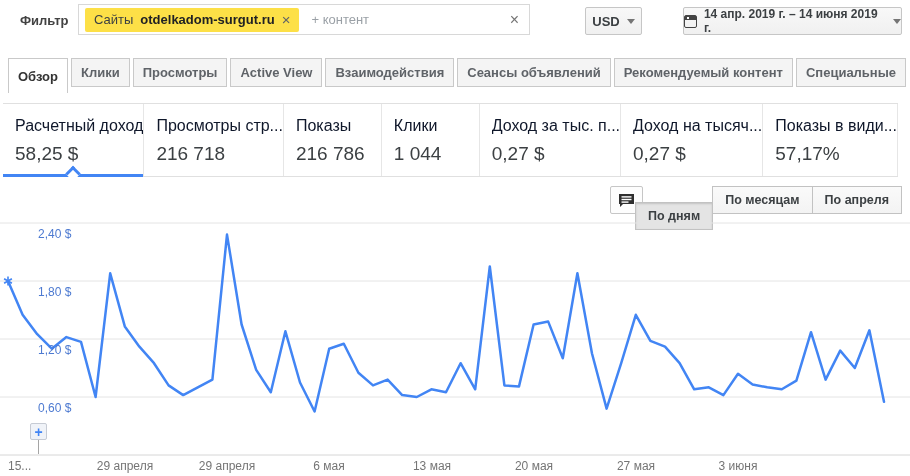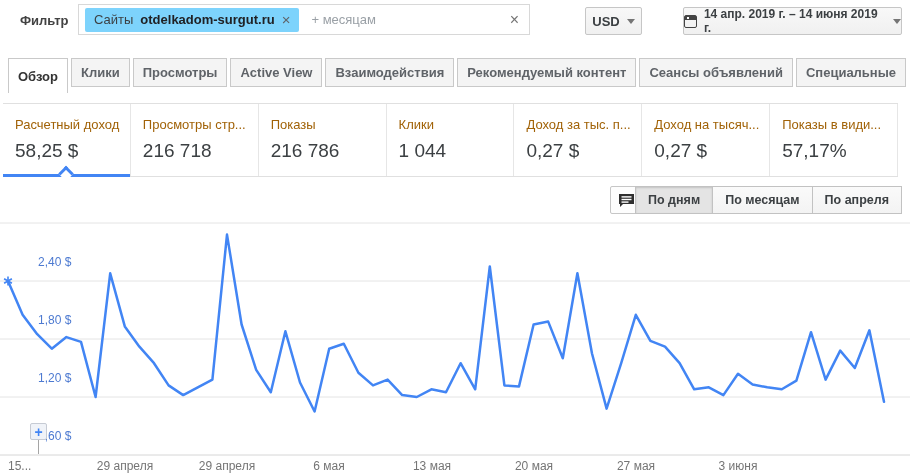--- a/index.html
+++ b/index.html
@@ -4,21 +4,21 @@
 <style>
   * { margin:0; padding:0; box-sizing:border-box; }
   html,body { background:#fff; }
   body { font-family:"Liberation Sans","DejaVu Sans",sans-serif; color:#3c4043; }
   #app { position:relative; width:910px; height:476px; background:#fff; overflow:hidden; }
 
   
   .filter-label { position:absolute; left:20px; top:13px; font-size:13px; font-weight:700; color:#424242; }
   .filter-input { position:absolute; left:78px; top:4px; width:452px; height:31px; background:#fff;
                   border:1px solid #d8d8d8; display:flex; align-items:center; padding:0 10px 0 6px; }
-  .chip { display:flex; align-items:center; gap:7px; background:#7dd3fc; border-radius:2px;
+  .chip { display:flex; align-items:center; gap:7px; background:#fde047; border-radius:2px;
           height:24px; padding:0 9px; font-size:13px; white-space:nowrap; }
   .chip .chip-prefix { color:#3c4043; }
   .chip .chip-value { color:#202124; font-weight:700; }
   .chip .chip-x { color:#5f6368; font-size:15px; line-height:1; cursor:pointer; }
   .add-placeholder { margin-left:12px; color:#9aa0a6; font-size:13px; }
   .clear-x { margin-left:auto; color:#757575; font-size:16px; line-height:1; cursor:pointer; }
 
   .gbtn { position:absolute; top:7px; height:28px; display:flex; align-items:center; justify-content:center;
           gap:7px; background:linear-gradient(#f8f8f8,#f0f0f0); border:1px solid #c6c6c6; border-radius:2px;
           font-size:13px; font-weight:700; color:#3c4043; cursor:pointer; }
@@ -33,58 +33,58 @@
   
   .tabs { position:absolute; left:8px; top:58px; right:0; display:flex; gap:3px; align-items:flex-start; height:36px; }
   .tab { height:29px; padding:0 9px; display:flex; align-items:center; gap:9px; background:#f4f4f4;
          border:1px solid #c9c9c9; font-size:13px; font-weight:700; color:#5f6368; white-space:nowrap; cursor:pointer; }
   .tab.active { height:35px; background:#fff; border-bottom:none; color:#333; }
 
   
   .metrics { position:absolute; left:3px; top:103px; width:895px; height:74px; display:flex;
              border-top:1px solid #e0e0e0; border-bottom:1px solid #e0e0e0; }
   .metric { flex:1; border-right:1px solid #e6e6e6; padding:13px 0 0 12px; position:relative; cursor:pointer; }
-  .metric-label { font-size:13px; color:#a16207; white-space:nowrap; overflow:hidden; }
+  .metric-label { font-size:16px; color:#0f172a; white-space:nowrap; overflow:hidden; }
   .metric-value { margin-top:8px; font-size:19px; color:#3c4043; }
   .metric.active:before { content:""; position:absolute; left:0; right:0; bottom:-1px; height:3px; background:#4285f4; }
   .metric.active:after { content:""; position:absolute; left:50%; bottom:-3px; width:8px; height:8px; background:#fff;
             border-top:3px solid #4285f4; border-left:3px solid #4285f4; transform:translateX(-50%) rotate(45deg); }
 
   
   .comment-btn { position:absolute; left:610px; top:186px; width:33px; height:28px; background:#fdfdfd;
                  border:1px solid #c6c6c6; border-radius:2px; display:flex; align-items:center; justify-content:center; cursor:pointer; }
   .granularity { position:absolute; right:8px; top:186px; display:flex; }
   .gran-btn { height:28px; padding:0 12px; display:flex; align-items:center; background:linear-gradient(#fafafa,#f3f3f3);
               border:1px solid #c2c2c2; margin-left:-1px; font-size:12.5px; font-weight:700; color:#3c4043;
               white-space:nowrap; cursor:pointer; }
-  .gran-btn.active { background:#e4e4e4; box-shadow:inset 0 1px 2px rgba(0,0,0,.15); }
+  .gran-btn.active { background:#e4e4e4; box-shadow:inset 0 1px 2px rgba(0,0,0,.15);margin-top:16px; }
 
   
   #chart-svg { position:absolute; left:0; top:218px; }
-  .ylabel { position:absolute; left:38px; font-size:12px; color:#4d7ad1;margin-top:28px; }
+  .ylabel { position:absolute; left:38px; font-size:12px; color:#4d7ad1; }
   .xlabel { position:absolute; top:459px; font-size:12px; color:#757575; white-space:nowrap; transform:translateX(-50%); }
   .xlabel.first { transform:none; }
   .note-pin { position:absolute; left:30px; top:423px; width:17px; height:17px; background:#f0f3f8;
               border:1px solid #c6cbd4; border-radius:2px; color:#4285f4; font-size:14px; font-weight:700;
               display:flex; align-items:center; justify-content:center; line-height:1; cursor:pointer; }
   .note-stem { position:absolute; left:38px; top:440px; width:1px; height:14px; background:#a5a5a5; }
 </style>
 </head>
 <body>
 
 <div id="app">
 
   <div class="filter-label">Фильтр</div>
   <div class="filter-input">
     <span class="chip">
       <span class="chip-prefix">Сайты</span>
       <span class="chip-value">otdelkadom-surgut.ru</span>
       <span class="chip-x">×</span>
     </span>
-    <span class="add-placeholder">+ месяцам</span>
+    <span class="add-placeholder">+ контент</span>
     <span class="clear-x">×</span>
   </div>
   <div class="gbtn currency-btn">
     <span>USD</span>
     <span class="caret"></span>
   </div>
   <div class="gbtn date-btn">
     <span class="cal-icon"></span>
     <span>14 апр. 2019 г. – 14 июня 2019 г.</span>
     <span class="caret"></span>
@@ -100,24 +100,24 @@
     <div class="tab">
         <span>Просмотры</span>
       </div>
     <div class="tab">
         <span>Active View</span>
       </div>
     <div class="tab">
         <span>Взаимодействия</span>
       </div>
     <div class="tab">
+        <span>Сеансы объявлений</span>
+      </div>
+    <div class="tab">
         <span>Рекомендуемый контент</span>
-      </div>
-    <div class="tab">
-        <span>Сеансы объявлений</span>
       </div>
     <div class="tab">
       <span>Специальные</span>
 
     </div>
   </div>
 
   <div class="metrics">
     <div class="metric active">
       <div class="metric-label">Расчетный доход</div>

